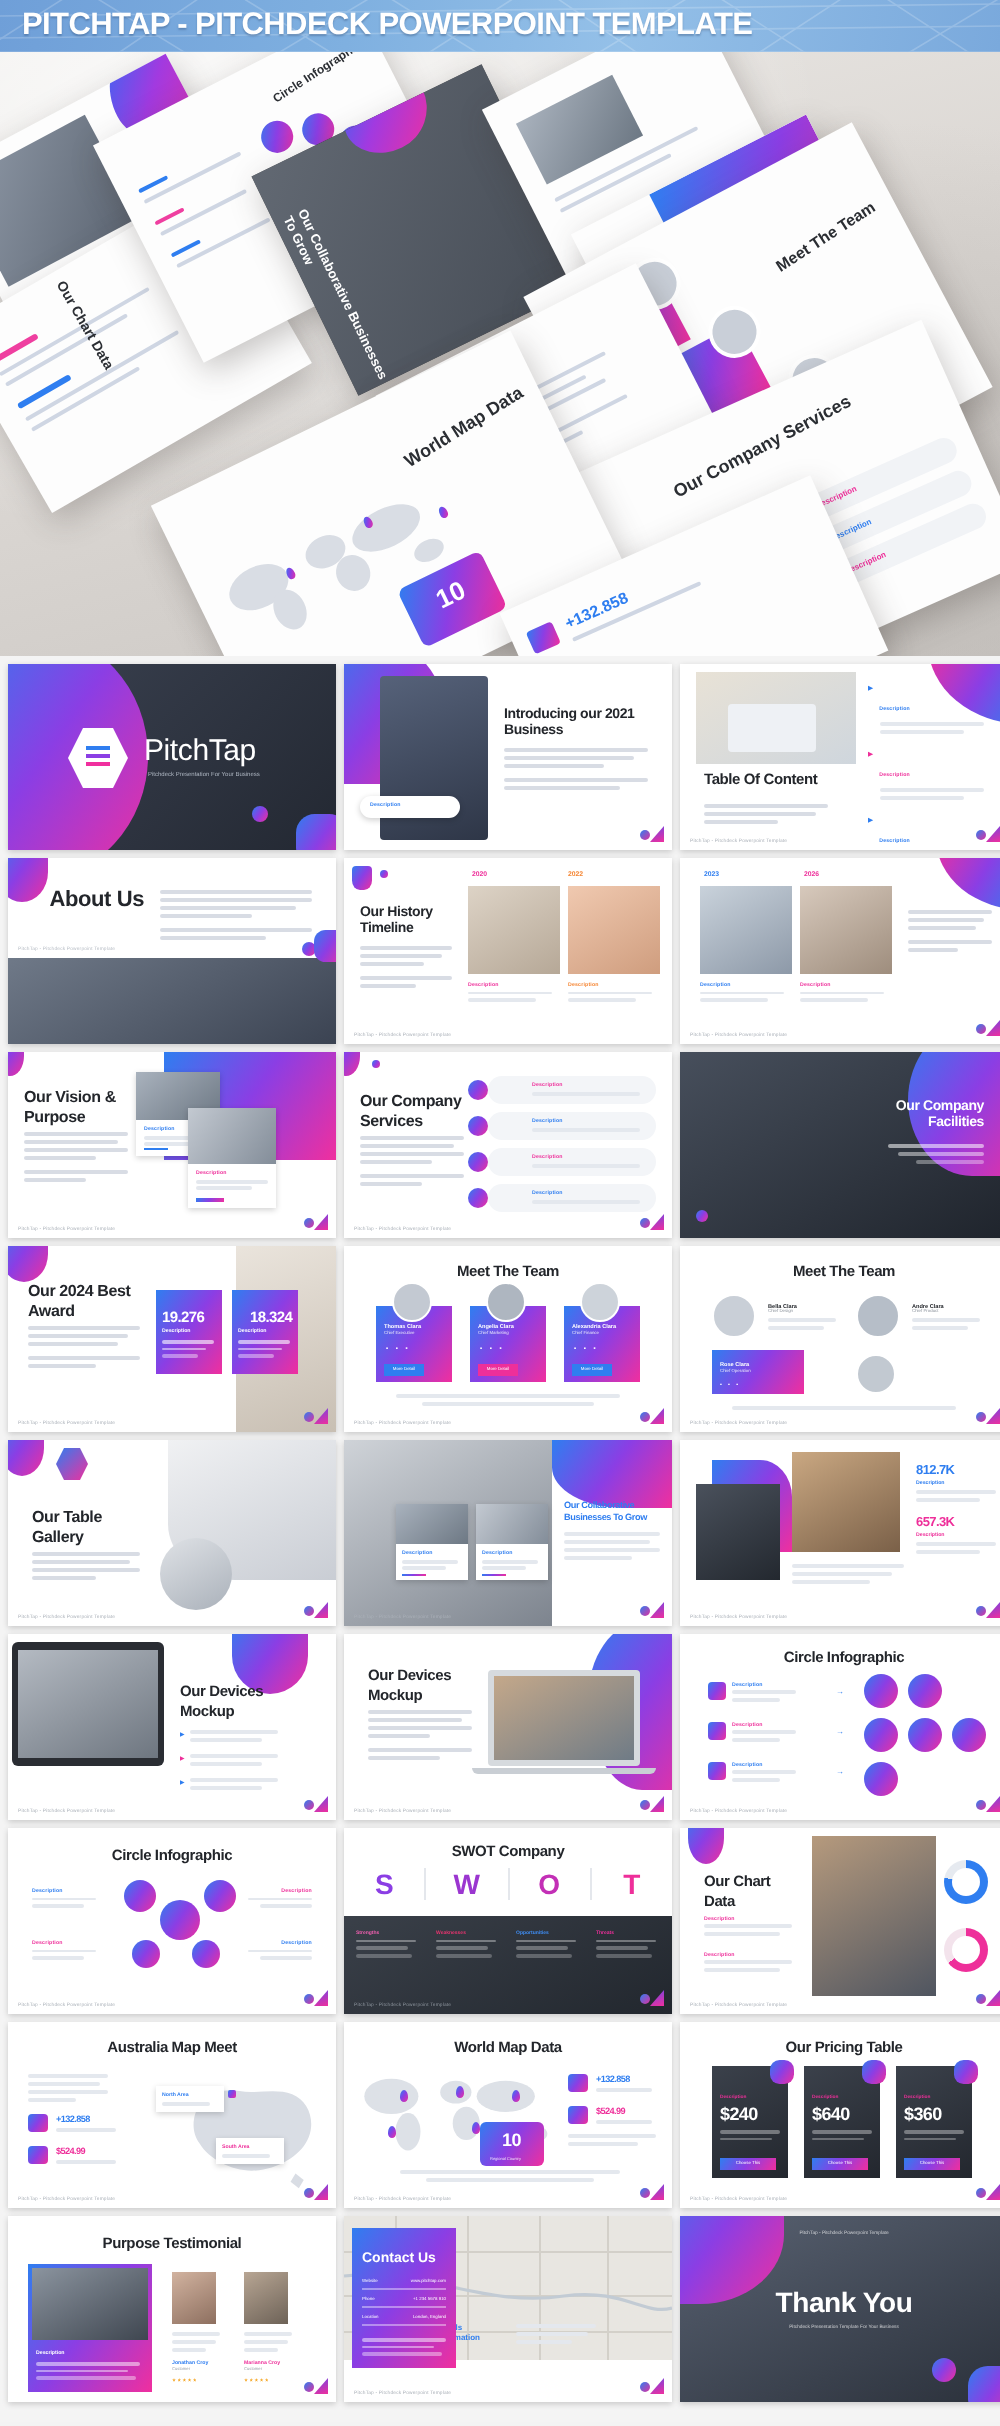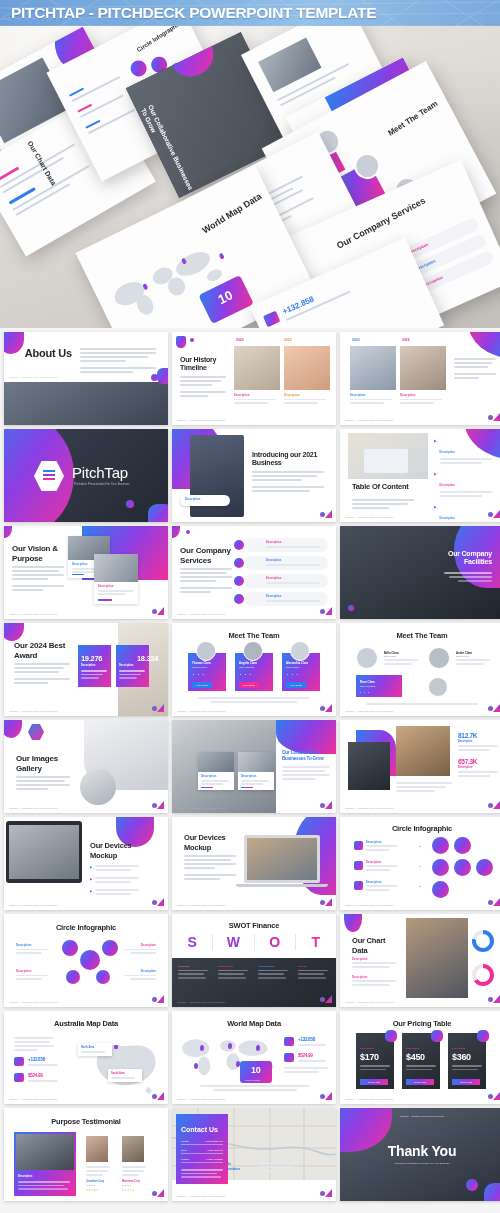--- a/index.html
+++ b/index.html
@@ -214,20 +214,97 @@
       <div class="hero-cap" style="left:28px;top:14px;font-size:8px;color:#2f7ef0;">+132.858</div>
       <div class="hero-line" style="left:28px;top:26px;width:70px;height:2px;"></div>
     </div>
   </div>
 
   <div class="grid">
 
     <div class="row">
 
       <div class="slide">
+        <div class="ph img1" style="left:0;top:0;width:164px;height:93px;background:linear-gradient(135deg,#3a4150,#232832);"></div>
+        <div class="grad" style="position:absolute;left:-26px;top:-16px;width:96px;height:124px;border-radius:0 60% 60% 0 / 0 50% 50% 0;"></div>
+        <div style="position:absolute;left:30px;top:32px;width:30px;height:30px;background:#fff;clip-path:polygon(25% 0,75% 0,100% 50%,75% 100%,25% 100%,0 50%);">
+          <div style="position:absolute;left:9px;top:9px;width:12px;height:2px;background:#2f7ef0;"></div>
+          <div style="position:absolute;left:9px;top:13px;width:12px;height:2px;background:#8b3ee4;"></div>
+          <div style="position:absolute;left:9px;top:17px;width:12px;height:2px;background:#f02f9e;"></div>
+        </div>
+        <div class="s-title" style="left:68px;top:36px;font-size:15px;color:#ffffff;font-weight:normal;">PitchTap</div>
+        <div style="position:absolute;left:70px;top:53px;font-size:3px;color:#aeb6c2;">Pitchdeck Presentation For Your Business</div>
+        <div class="dot grad" style="right:34px;bottom:14px;width:8px;height:8px;"></div>
+        <div class="grad" style="position:absolute;right:-6px;bottom:-8px;width:26px;height:26px;border-radius:36%;"></div>
+      </div>
+
+      <div class="slide">
+        <div class="grad" style="position:absolute;left:-10px;top:-10px;width:60px;height:70px;border-radius:0 50% 50% 0 / 0 50% 50% 0;"></div>
+        <div class="ph" style="left:18px;top:6px;width:54px;height:82px;background:linear-gradient(160deg,#56627a,#2e3647);border-radius:2px;"></div>
+        <div class="s-title" style="left:80px;top:22px;font-size:7px;width:76px;">Introducing our 2021 Business</div>
+        <div class="s-body" style="left:80px;top:42px;width:72px;">
+          <div class="tline w100"></div>
+            <div class="tline w90"></div>
+            <div class="tline w70"></div>
+          <div style="height:3px"></div>
+          <div class="tline w100"></div>
+            <div class="tline w80"></div>
+        </div>
+        <div class="pill" style="position:absolute;left:8px;top:66px;width:50px;height:11px;background:#fff;box-shadow:0 1px 3px rgba(0,0,0,.2);">
+          <div class="lbl blue" style="position:absolute;left:5px;top:3px;">Description</div>
+        </div>
+        <div class="corner">
+            <div class="c1"></div>
+            <div class="c2"></div>
+          </div>
+      </div>
+
+      <div class="slide">
+        <div class="grad-r" style="position:absolute;right:-8px;top:-10px;width:48px;height:40px;border-radius:0 0 0 100%;"></div>
+        <div class="ph img3" style="left:8px;top:4px;width:80px;height:46px;background:linear-gradient(150deg,#e8e2d6,#cfd6dd);">
+          <div style="position:absolute;left:16px;top:16px;width:44px;height:24px;background:#eef1f5;border-radius:2px;"></div>
+        </div>
+        <div class="s-title" style="left:12px;top:54px;font-size:7.5px;">Table Of Content</div>
+        <div class="s-body" style="left:12px;top:70px;width:62px;">
+          <div class="tline w100"></div>
+            <div class="tline w90"></div>
+            <div class="tline w60"></div>
+        </div>
+        <div style="position:absolute;left:94px;top:10px;width:64px;">
+          <div style="display:flex;gap:3px;margin-bottom:5.5px;">
+            <span style="color:#2f7ef0;font-size:3.4px;line-height:4px;">▶</span>
+            <span><span class="lbl blue">Description</span>
+            <div class="tline lt w100" style="margin-top:1.4px;width:52px;"></div>
+            <div class="tline lt w80" style="width:42px;"></div></span>
+          </div>
+          <div style="display:flex;gap:3px;margin-bottom:5.5px;">
+            <span style="color:#ee2f9a;font-size:3.4px;line-height:4px;">▶</span>
+            <span><span class="lbl pink">Description</span>
+            <div class="tline lt" style="margin-top:1.4px;width:52px;"></div>
+            <div class="tline lt" style="width:42px;"></div></span>
+          </div>
+          <div style="display:flex;gap:3px;margin-bottom:5.5px;">
+            <span style="color:#2f7ef0;font-size:3.4px;line-height:4px;">▶</span>
+            <span><span class="lbl blue">Description</span>
+            
+            </span>
+          </div>
+
+        </div>
+        <div class="footer-note">PitchTap - Pitchdeck Powerpoint Template</div>
+        <div class="corner">
+            <div class="c1"></div>
+            <div class="c2"></div>
+          </div>
+      </div>
+    </div>
+
+    <div class="row">
+
+      <div class="slide">
         <div class="grad" style="position:absolute;left:-6px;top:-8px;width:26px;height:30px;border-radius:0 0 50% 50%;"></div>
         <div class="s-title" style="left:18px;top:14px;font-size:11px;line-height:1.35;width:50px;text-align:right;">About Us</div>
         <div class="s-body" style="left:76px;top:16px;width:76px;">
           <div class="tline w100"></div>
             <div class="tline w100"></div>
             <div class="tline w90"></div>
             <div class="tline w60"></div>
           <div style="height:3px"></div>
           <div class="tline w100"></div>
             <div class="tline w70"></div>
@@ -295,97 +372,20 @@
         <div class="corner">
             <div class="c1"></div>
             <div class="c2"></div>
           </div>
       </div>
     </div>
 
     <div class="row">
 
       <div class="slide">
-        <div class="ph img1" style="left:0;top:0;width:164px;height:93px;background:linear-gradient(135deg,#3a4150,#232832);"></div>
-        <div class="grad" style="position:absolute;left:-26px;top:-16px;width:96px;height:124px;border-radius:0 60% 60% 0 / 0 50% 50% 0;"></div>
-        <div style="position:absolute;left:30px;top:32px;width:30px;height:30px;background:#fff;clip-path:polygon(25% 0,75% 0,100% 50%,75% 100%,25% 100%,0 50%);">
-          <div style="position:absolute;left:9px;top:9px;width:12px;height:2px;background:#2f7ef0;"></div>
-          <div style="position:absolute;left:9px;top:13px;width:12px;height:2px;background:#8b3ee4;"></div>
-          <div style="position:absolute;left:9px;top:17px;width:12px;height:2px;background:#f02f9e;"></div>
-        </div>
-        <div class="s-title" style="left:68px;top:36px;font-size:15px;color:#ffffff;font-weight:normal;">PitchTap</div>
-        <div style="position:absolute;left:70px;top:53px;font-size:3px;color:#aeb6c2;">Pitchdeck Presentation For Your Business</div>
-        <div class="dot grad" style="right:34px;bottom:14px;width:8px;height:8px;"></div>
-        <div class="grad" style="position:absolute;right:-6px;bottom:-8px;width:26px;height:26px;border-radius:36%;"></div>
-      </div>
-
-      <div class="slide">
-        <div class="grad" style="position:absolute;left:-10px;top:-10px;width:60px;height:70px;border-radius:0 50% 50% 0 / 0 50% 50% 0;"></div>
-        <div class="ph" style="left:18px;top:6px;width:54px;height:82px;background:linear-gradient(160deg,#56627a,#2e3647);border-radius:2px;"></div>
-        <div class="s-title" style="left:80px;top:22px;font-size:7px;width:76px;">Introducing our 2021 Business</div>
-        <div class="s-body" style="left:80px;top:42px;width:72px;">
-          <div class="tline w100"></div>
-            <div class="tline w90"></div>
-            <div class="tline w70"></div>
-          <div style="height:3px"></div>
-          <div class="tline w100"></div>
-            <div class="tline w80"></div>
-        </div>
-        <div class="pill" style="position:absolute;left:8px;top:66px;width:50px;height:11px;background:#fff;box-shadow:0 1px 3px rgba(0,0,0,.2);">
-          <div class="lbl blue" style="position:absolute;left:5px;top:3px;">Description</div>
-        </div>
-        <div class="corner">
-            <div class="c1"></div>
-            <div class="c2"></div>
-          </div>
-      </div>
-
-      <div class="slide">
-        <div class="grad-r" style="position:absolute;right:-8px;top:-10px;width:48px;height:40px;border-radius:0 0 0 100%;"></div>
-        <div class="ph img3" style="left:8px;top:4px;width:80px;height:46px;background:linear-gradient(150deg,#e8e2d6,#cfd6dd);">
-          <div style="position:absolute;left:16px;top:16px;width:44px;height:24px;background:#eef1f5;border-radius:2px;"></div>
-        </div>
-        <div class="s-title" style="left:12px;top:54px;font-size:7.5px;">Table Of Content</div>
-        <div class="s-body" style="left:12px;top:70px;width:62px;">
-          <div class="tline w100"></div>
-            <div class="tline w90"></div>
-            <div class="tline w60"></div>
-        </div>
-        <div style="position:absolute;left:94px;top:10px;width:64px;">
-          <div style="display:flex;gap:3px;margin-bottom:5.5px;">
-            <span style="color:#2f7ef0;font-size:3.4px;line-height:4px;">▶</span>
-            <span><span class="lbl blue">Description</span>
-            <div class="tline lt w100" style="margin-top:1.4px;width:52px;"></div>
-            <div class="tline lt w80" style="width:42px;"></div></span>
-          </div>
-          <div style="display:flex;gap:3px;margin-bottom:5.5px;">
-            <span style="color:#ee2f9a;font-size:3.4px;line-height:4px;">▶</span>
-            <span><span class="lbl pink">Description</span>
-            <div class="tline lt" style="margin-top:1.4px;width:52px;"></div>
-            <div class="tline lt" style="width:42px;"></div></span>
-          </div>
-          <div style="display:flex;gap:3px;margin-bottom:5.5px;">
-            <span style="color:#2f7ef0;font-size:3.4px;line-height:4px;">▶</span>
-            <span><span class="lbl blue">Description</span>
-            
-            </span>
-          </div>
-
-        </div>
-        <div class="footer-note">PitchTap - Pitchdeck Powerpoint Template</div>
-        <div class="corner">
-            <div class="c1"></div>
-            <div class="c2"></div>
-          </div>
-      </div>
-    </div>
-
-    <div class="row">
-
-      <div class="slide">
         <div class="grad" style="position:absolute;left:-6px;top:-8px;width:14px;height:20px;border-radius:0 0 50% 50%;"></div>
         <div class="s-title" style="left:8px;top:18px;font-size:8px;width:52px;line-height:1.3;">Our Vision &amp; Purpose</div>
         <div class="s-body" style="left:8px;top:40px;width:52px;">
           <div class="tline w100"></div>
             <div class="tline w90"></div>
             <div class="tline w100"></div>
             <div class="tline w70"></div>
           <div style="height:3px"></div>
           <div class="tline w100"></div>
             <div class="tline w60"></div>
@@ -480,21 +480,21 @@
             <div class="tline w60"></div>
         </div>
         <div class="grad" style="position:absolute;left:74px;top:22px;width:33px;height:42px;">
           <div class="bignum" style="position:absolute;left:3px;top:9px;font-size:7.5px;color:#fff;">19.276</div>
           <div style="position:absolute;left:3px;top:19px;font-size:2.6px;color:#fff;font-weight:bold;">Description</div>
           <div class="tline" style="position:absolute;left:3px;top:25px;width:26px;background:rgba(255,255,255,.6);"></div>
           <div class="tline" style="position:absolute;left:3px;top:28.5px;width:22px;background:rgba(255,255,255,.5);"></div>
           <div class="tline" style="position:absolute;left:3px;top:32px;width:18px;background:rgba(255,255,255,.4);"></div>
         </div>
         <div class="grad" style="position:absolute;left:112px;top:22px;width:33px;height:42px;">
-          <div class="bignum" style="position:absolute;left:21px;top:9px;font-size:7.5px;color:#fff;">18.324</div>
+          <div class="bignum" style="position:absolute;left:9px;top:9px;font-size:7.5px;color:#fff;">18.324</div>
           <div style="position:absolute;left:3px;top:19px;font-size:2.6px;color:#fff;font-weight:bold;">Description</div>
           <div class="tline" style="position:absolute;left:3px;top:25px;width:26px;background:rgba(255,255,255,.6);"></div>
           <div class="tline" style="position:absolute;left:3px;top:28.5px;width:22px;background:rgba(255,255,255,.5);"></div>
           <div class="tline" style="position:absolute;left:3px;top:32px;width:18px;background:rgba(255,255,255,.4);"></div>
         </div>
         <div class="footer-note">PitchTap - Pitchdeck Powerpoint Template</div>
         <div class="corner">
             <div class="c1"></div>
             <div class="c2"></div>
           </div>
@@ -567,21 +567,21 @@
       </div>
     </div>
 
     <div class="row">
 
       <div class="slide">
         <div class="grad" style="position:absolute;left:-4px;top:-10px;width:22px;height:28px;border-radius:0 0 50% 50%;"></div>
         <div style="position:absolute;left:24px;top:4px;width:16px;height:16px;background:linear-gradient(135deg,#2f7ef0,#f02f9e);clip-path:polygon(25% 0,75% 0,100% 50%,75% 100%,25% 100%,0 50%);"></div>
         <div class="ph" style="right:0;top:0;width:84px;height:70px;background:linear-gradient(155deg,#f0f1f3,#c9cdd4);border-radius:0 0 0 40%;"></div>
         <div class="dot ph" style="right:52px;bottom:8px;width:36px;height:36px;border-radius:50%;background:linear-gradient(150deg,#dfe2e6,#aab1ba);"></div>
-        <div class="s-title" style="left:12px;top:34px;font-size:8px;width:54px;line-height:1.3;">Our Images Gallery</div>
+        <div class="s-title" style="left:12px;top:34px;font-size:8px;width:54px;line-height:1.3;">Our Table Gallery</div>
         <div class="s-body" style="left:12px;top:56px;width:54px;">
           <div class="tline w100"></div>
             <div class="tline w90"></div>
             <div class="tline w100"></div>
             <div class="tline w60"></div>
         </div>
         <div class="footer-note">PitchTap - Pitchdeck Powerpoint Template</div>
         <div class="corner">
             <div class="c1"></div>
             <div class="c2"></div>
@@ -780,21 +780,21 @@
         <div class="dot grad" style="left:62px;top:56px;width:14px;height:14px;"></div>
         <div class="dot grad" style="left:92px;top:56px;width:14px;height:14px;"></div>
         <div class="footer-note">PitchTap - Pitchdeck Powerpoint Template</div>
         <div class="corner">
             <div class="c1"></div>
             <div class="c2"></div>
           </div>
       </div>
 
       <div class="slide">
-        <div class="s-title ctr" style="top:8px;font-size:7.5px;">SWOT Finance</div>
+        <div class="s-title ctr" style="top:8px;font-size:7.5px;">SWOT Company</div>
         <div style="position:absolute;left:0;right:0;top:20px;display:flex;">
           <div style="flex:1;text-align:center;font-size:14px;font-weight:bold;color:#8b3ee4;border-right:0.5px solid #e4e7ec;">S</div>
           <div style="flex:1;text-align:center;font-size:14px;font-weight:bold;color:#9b36d0;border-right:0.5px solid #e4e7ec;">W</div>
           <div style="flex:1;text-align:center;font-size:14px;font-weight:bold;color:#c32fb6;border-right:0.5px solid #e4e7ec;">O</div>
           <div style="flex:1;text-align:center;font-size:14px;font-weight:bold;color:#ee2f9a;">T</div>
         </div>
         <div style="position:absolute;left:0;top:44px;width:164px;height:49px;background:linear-gradient(150deg,#3a4049,#22272e);">
           <div style="position:absolute;left:6px;top:7px;width:32px;">
             <div style="font-size:2.5px;font-weight:bold;color:#f05fb0;">Strengths</div>
             <div class="tline" style="margin-top:1.5px;width:30px;background:rgba(255,255,255,.35);"></div>
@@ -851,21 +851,21 @@
         <div class="corner">
             <div class="c1"></div>
             <div class="c2"></div>
           </div>
       </div>
     </div>
 
     <div class="row">
 
       <div class="slide">
-        <div class="s-title ctr" style="top:9px;font-size:7.5px;">Australia Map Data</div>
+        <div class="s-title ctr" style="top:9px;font-size:7.5px;">Australia Map Meet</div>
         <div class="s-body" style="left:10px;top:26px;width:40px;">
           <div class="tline lt w100"></div>
             <div class="tline lt w90"></div>
             <div class="tline lt w100"></div>
             <div class="tline lt w60"></div>
         </div>
         <div class="grad" style="position:absolute;left:10px;top:46px;width:10px;height:9px;border-radius:2px;"></div>
         <div class="bignum" style="position:absolute;left:24px;top:46px;font-size:4.6px;color:#2f7ef0;">+132.858</div>
         <div class="tline lt" style="position:absolute;left:24px;top:53px;width:30px;"></div>
         <div class="grad" style="position:absolute;left:10px;top:62px;width:10px;height:9px;border-radius:2px;"></div>
@@ -931,31 +931,31 @@
             <div class="c1"></div>
             <div class="c2"></div>
           </div>
       </div>
 
       <div class="slide">
         <div class="s-title ctr" style="top:9px;font-size:7.5px;">Our Pricing Table</div>
         <div style="position:absolute;left:16px;top:22px;width:38px;height:56px;background:linear-gradient(150deg,#3b414b,#23272e);">
           <div class="grad" style="position:absolute;right:-3px;top:-3px;width:12px;height:12px;border-radius:40%;"></div>
           <div style="position:absolute;left:4px;top:14px;font-size:2.4px;font-weight:bold;color:#ee2f9a;">Description</div>
-          <div class="bignum" style="position:absolute;left:4px;top:19px;font-size:9px;color:#fff;">$170</div>
+          <div class="bignum" style="position:absolute;left:4px;top:19px;font-size:9px;color:#fff;">$240</div>
           <div class="tline" style="position:absolute;left:4px;top:32px;width:30px;background:rgba(255,255,255,.35);"></div>
           <div class="tline" style="position:absolute;left:4px;top:35.5px;width:26px;background:rgba(255,255,255,.3);"></div>
           <div class="grad" style="position:absolute;left:4px;bottom:4px;width:28px;height:6.5px;">
             <div style="font-size:2.2px;color:#fff;text-align:center;line-height:6.5px;">Choose This</div>
           </div>
         </div>
         <div style="position:absolute;left:62px;top:22px;width:38px;height:56px;background:linear-gradient(150deg,#3b414b,#23272e);">
           <div class="grad" style="position:absolute;right:-3px;top:-3px;width:12px;height:12px;border-radius:40%;"></div>
           <div style="position:absolute;left:4px;top:14px;font-size:2.4px;font-weight:bold;color:#ee2f9a;">Description</div>
-          <div class="bignum" style="position:absolute;left:4px;top:19px;font-size:9px;color:#fff;">$450</div>
+          <div class="bignum" style="position:absolute;left:4px;top:19px;font-size:9px;color:#fff;">$640</div>
           <div class="tline" style="position:absolute;left:4px;top:32px;width:30px;background:rgba(255,255,255,.35);"></div>
           <div class="tline" style="position:absolute;left:4px;top:35.5px;width:26px;background:rgba(255,255,255,.3);"></div>
           <div class="grad" style="position:absolute;left:4px;bottom:4px;width:28px;height:6.5px;">
             <div style="font-size:2.2px;color:#fff;text-align:center;line-height:6.5px;">Choose This</div>
           </div>
         </div>
         <div style="position:absolute;left:108px;top:22px;width:38px;height:56px;background:linear-gradient(150deg,#3b414b,#23272e);">
           <div class="grad" style="position:absolute;right:-3px;top:-3px;width:12px;height:12px;border-radius:40%;"></div>
           <div style="position:absolute;left:4px;top:14px;font-size:2.4px;font-weight:bold;color:#ee2f9a;">Description</div>
           <div class="bignum" style="position:absolute;left:4px;top:19px;font-size:9px;color:#fff;">$360</div>

